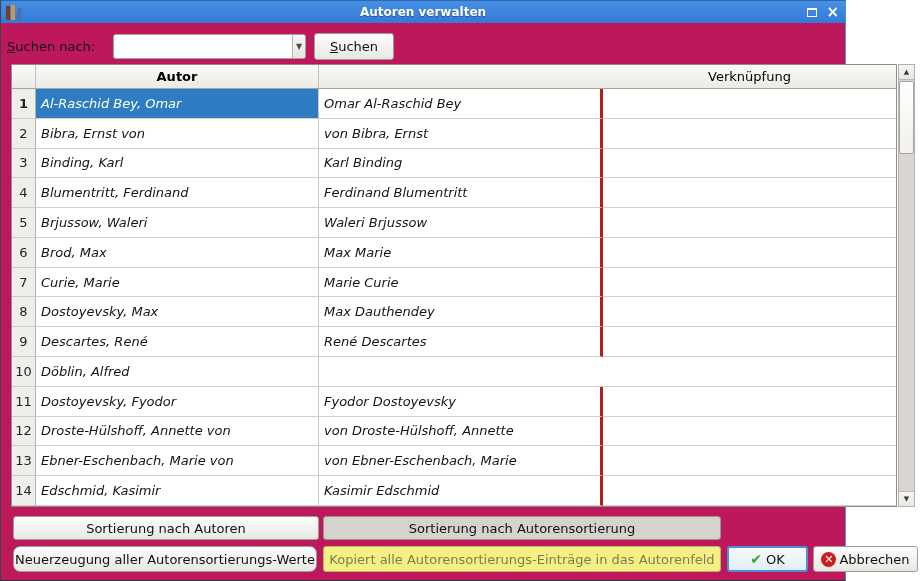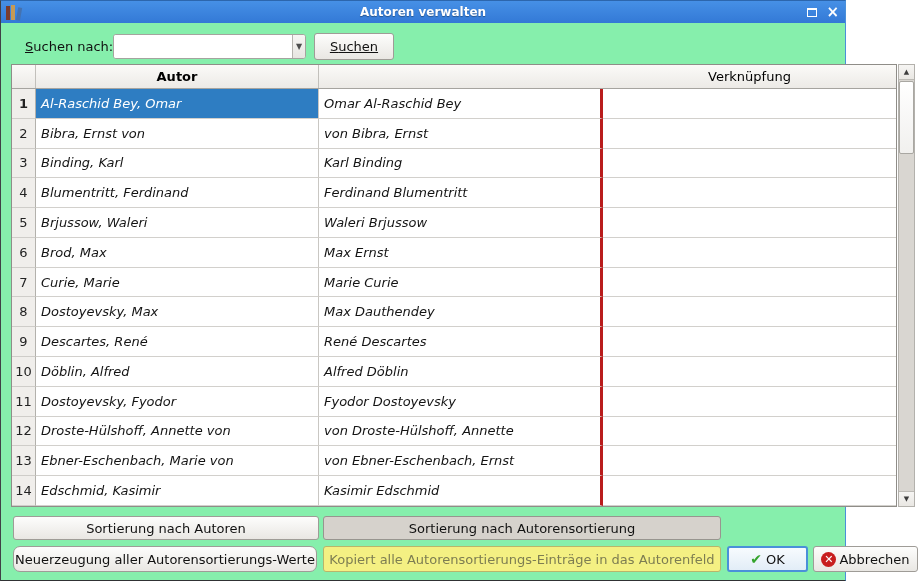--- a/index.html
+++ b/index.html
@@ -1,49 +1,49 @@
 <!DOCTYPE html>
 <html><head>
 <meta charset="utf-8">
 <style>
   * { box-sizing: border-box; margin: 0; padding: 0; }
   html,body { width: 923px; height: 581px; overflow: hidden; background:#fff;
               font-family: "DejaVu Sans", sans-serif; }
-  .window { position: relative; width: 846px; height: 581px; background:#86efac;
+  .window { position: relative; width: 846px; height: 581px; background:#be185d;
             border:1px solid; border-color:#2c66ad #4a90d9 #303234 #3f4246; }
 
   
   .titlebar { position:absolute; left:0; top:0; right:0; height:22px;
               background:linear-gradient(#4690e6,#3379d6); display:flex; align-items:center; }
   .app-icon { position:absolute; left:5px; top:3px; width:18px; height:16px; display:flex; align-items:flex-end; gap:1px; }
   .app-icon i { display:block; width:4px; }
   .app-icon .b1 { height:14px; background:#7a3b2d; }
   .app-icon .b2 { height:15px; background:#c59a55; }
   .app-icon .b3 { height:13px; background:#4472b0; transform:rotate(10deg); transform-origin:bottom left; }
   .title { flex:1; text-align:center; color:#fff; font-weight:bold; font-size:12px;
            text-shadow:0 1px 1px rgba(0,0,0,.35); }
   .winbtns { position:absolute; right:6px; top:0; height:22px; display:flex; align-items:center; gap:9px; }
   .maxbtn { width:10px; height:9px; border:1px solid #fff; border-top-width:2px; }
   .closebtn { color:#fff; font-size:15px; font-weight:bold; line-height:1; }
 
   
-  .search-label { position:absolute; left:24px; top:38px; font-size:13px; color:#111; }
+  .search-label { position:absolute; left:6px; top:38px; font-size:13px; color:#111; }
   .search-label .accel, .btn .accel { text-decoration:underline; }
   .combo { position:absolute; left:112px; top:33px; width:193px; height:25px;
            border:1px solid #a5a39e; border-radius:3px; background:#fff; display:flex; overflow:hidden; }
   .combo input { flex:1; border:none; outline:none; font-size:13px; padding:0 4px;
                  font-family:"DejaVu Sans",sans-serif; background:#fff; }
   .combo .drop { width:22px; border-left:1px solid #b5b3ae;
                  background:linear-gradient(#f7f6f4,#e7e5e1); display:flex; align-items:center; justify-content:center; }
   .combo .drop span { font-size:8px; color:#4d4d4d; }
 
   .btn { border:1px solid #9f9c97; border-radius:3px; background:linear-gradient(#fdfdfc,#e9e7e3);
          font-size:13px; color:#111; display:flex; align-items:center; justify-content:center;
          font-family:"DejaVu Sans",sans-serif; }
-  .suchen-btn { position:absolute; left:313px; top:32px; width:80px; height:27px;text-decoration:underline; }
+  .suchen-btn { position:absolute; left:313px; top:32px; width:80px; height:27px; }
 
   
   .table { position:absolute; left:10px; top:63px; width:886px; height:443px;
            border:1px solid #8f8d88; background:#fff; display:flex; flex-direction:column; }
   .thead { height:24px; display:flex; background:linear-gradient(#fbfaf8,#eceae6);
            border-bottom:1px solid #a6a49f; flex:none; }
   .thead > div { font-size:13px; color:#000; display:flex; align-items:center; justify-content:center; }
   .corner { width:24px; border-right:1px solid #c2c0bb; background:linear-gradient(#fbfaf8,#eceae6); }
   .h-autor { width:283px; border-right:1px solid #c2c0bb; font-weight:bold; }
   .h-sort  { width:284px; border-right:1px solid #c2c0bb;margin-top:44px; }
@@ -149,21 +149,21 @@
         </div>
         <div class="trow">
           <div class="num">5</div>
           <div class="cell autor">Brjussow, Waleri</div>
           <div class="cell sortc">Waleri Brjussow</div>
           <div class="cell linkc"></div>
         </div>
         <div class="trow">
           <div class="num">6</div>
           <div class="cell autor">Brod, Max</div>
-          <div class="cell sortc">Max Ernst</div>
+          <div class="cell sortc">Max Marie</div>
           <div class="cell linkc"></div>
         </div>
         <div class="trow">
           <div class="num">7</div>
           <div class="cell autor">Curie, Marie</div>
           <div class="cell sortc">Marie Curie</div>
           <div class="cell linkc"></div>
         </div>
         <div class="trow">
           <div class="num">8</div>
@@ -173,39 +173,38 @@
         </div>
         <div class="trow">
           <div class="num">9</div>
           <div class="cell autor">Descartes, René</div>
           <div class="cell sortc">René Descartes</div>
           <div class="cell linkc"></div>
         </div>
         <div class="trow">
           <div class="num">10</div>
           <div class="cell autor">Döblin, Alfred</div>
-          <div class="cell sortc">Alfred Döblin</div>
           <div class="cell linkc"></div>
         </div>
         <div class="trow">
           <div class="num">11</div>
           <div class="cell autor">Dostoyevsky, Fyodor</div>
           <div class="cell sortc">Fyodor Dostoyevsky</div>
           <div class="cell linkc"></div>
         </div>
         <div class="trow">
           <div class="num">12</div>
           <div class="cell autor">Droste-Hülshoff, Annette von</div>
           <div class="cell sortc">von Droste-Hülshoff, Annette</div>
           <div class="cell linkc"></div>
         </div>
         <div class="trow">
           <div class="num">13</div>
           <div class="cell autor">Ebner-Eschenbach, Marie von</div>
-          <div class="cell sortc">von Ebner-Eschenbach, Ernst</div>
+          <div class="cell sortc">von Ebner-Eschenbach, Marie</div>
           <div class="cell linkc"></div>
         </div>
         <div class="trow">
           <div class="num">14</div>
           <div class="cell autor">Edschmid, Kasimir</div>
           <div class="cell sortc">Kasimir Edschmid</div>
           <div class="cell linkc"></div>
         </div>
       </div>
   </div>

